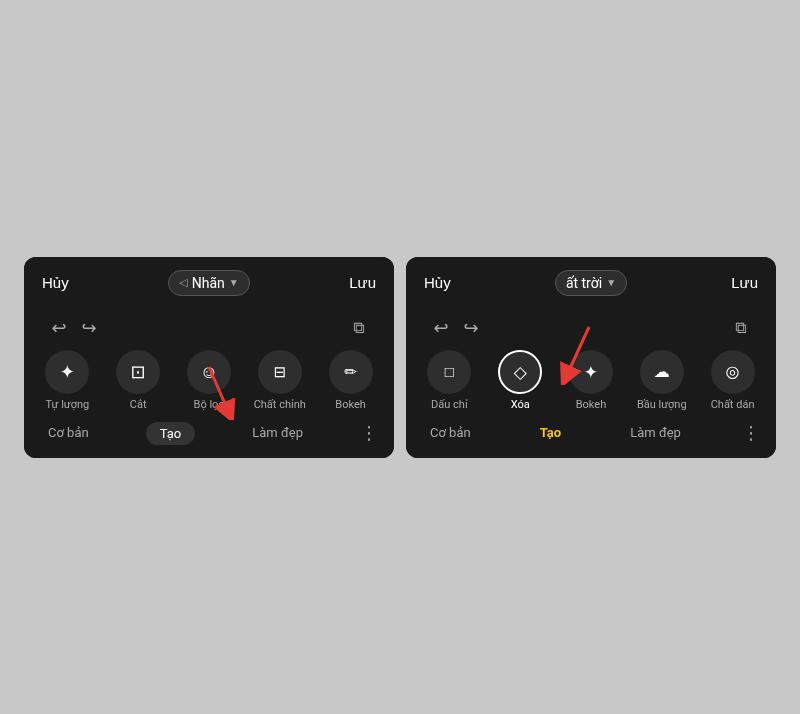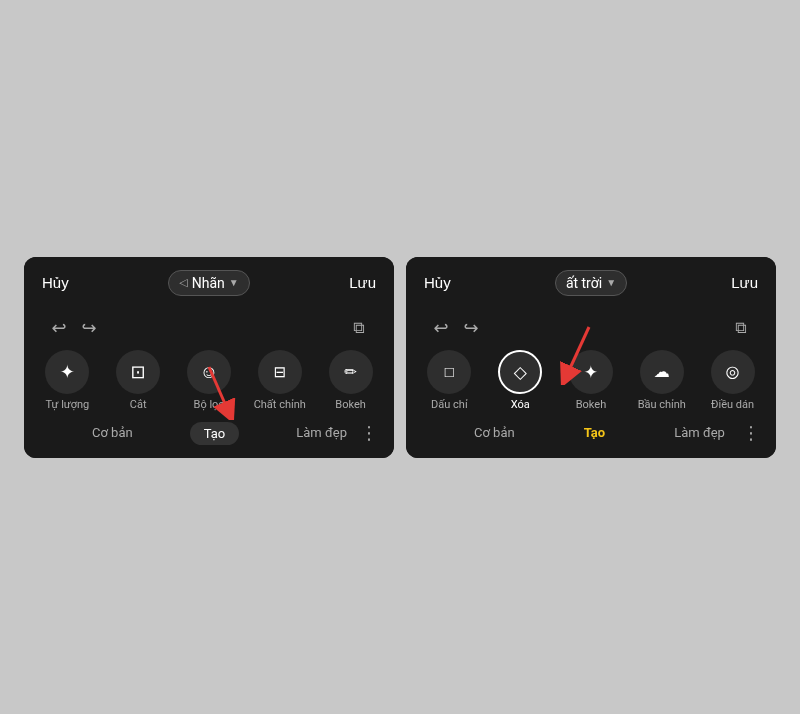--- a/index.html
+++ b/index.html
@@ -134,21 +134,20 @@
       padding: 4px 16px 8px;
       gap: 0;
       justify-content: space-between;
     }
 
     .tab-item {
       font-size: 13px;
       color: #aaa;
       cursor: pointer;
       padding: 4px 8px;
-      margin-left: 44px;
     }
 
     .tab-item.active {
       color: #f5c518;
       font-weight: bold;
     }
 
     .tab-item.selected-tab {
       color: #fff;
       background: #333;
@@ -342,25 +341,25 @@
         <div class="tool-item">
           <div class="tool-icon-circle selected" style="font-size:17px;">◇</div>
           <span class="tool-label" style="color:#fff;">Xóa</span>
         </div>
         <div class="tool-item">
           <div class="tool-icon-circle" style="font-size:17px;">✦</div>
           <span class="tool-label">Bokeh</span>
         </div>
         <div class="tool-item">
           <div class="tool-icon-circle" style="font-size:16px;">☁</div>
-          <span class="tool-label">Bầu chỉnh</span>
+          <span class="tool-label">Bầu lượng</span>
         </div>
         <div class="tool-item">
           <div class="tool-icon-circle" style="font-size:16px;">◎</div>
-          <span class="tool-label">Điều dán</span>
+          <span class="tool-label">Chất dán</span>
         </div>
       </div>
 
       <div style="position:relative;">
 
         <div style="position:absolute; left:138px; top:-92px; z-index:20; pointer-events:none;">
           <svg width="55" height="60" viewBox="0 0 55 60" xmlns="http://www.w3.org/2000/svg">
             <defs>
               <marker id="arrowhead-r" markerWidth="8" markerHeight="8" refX="4" refY="4" orient="auto">
                 <path d="M0,0 L8,4 L0,8 Z" fill="#e53935"></path>

